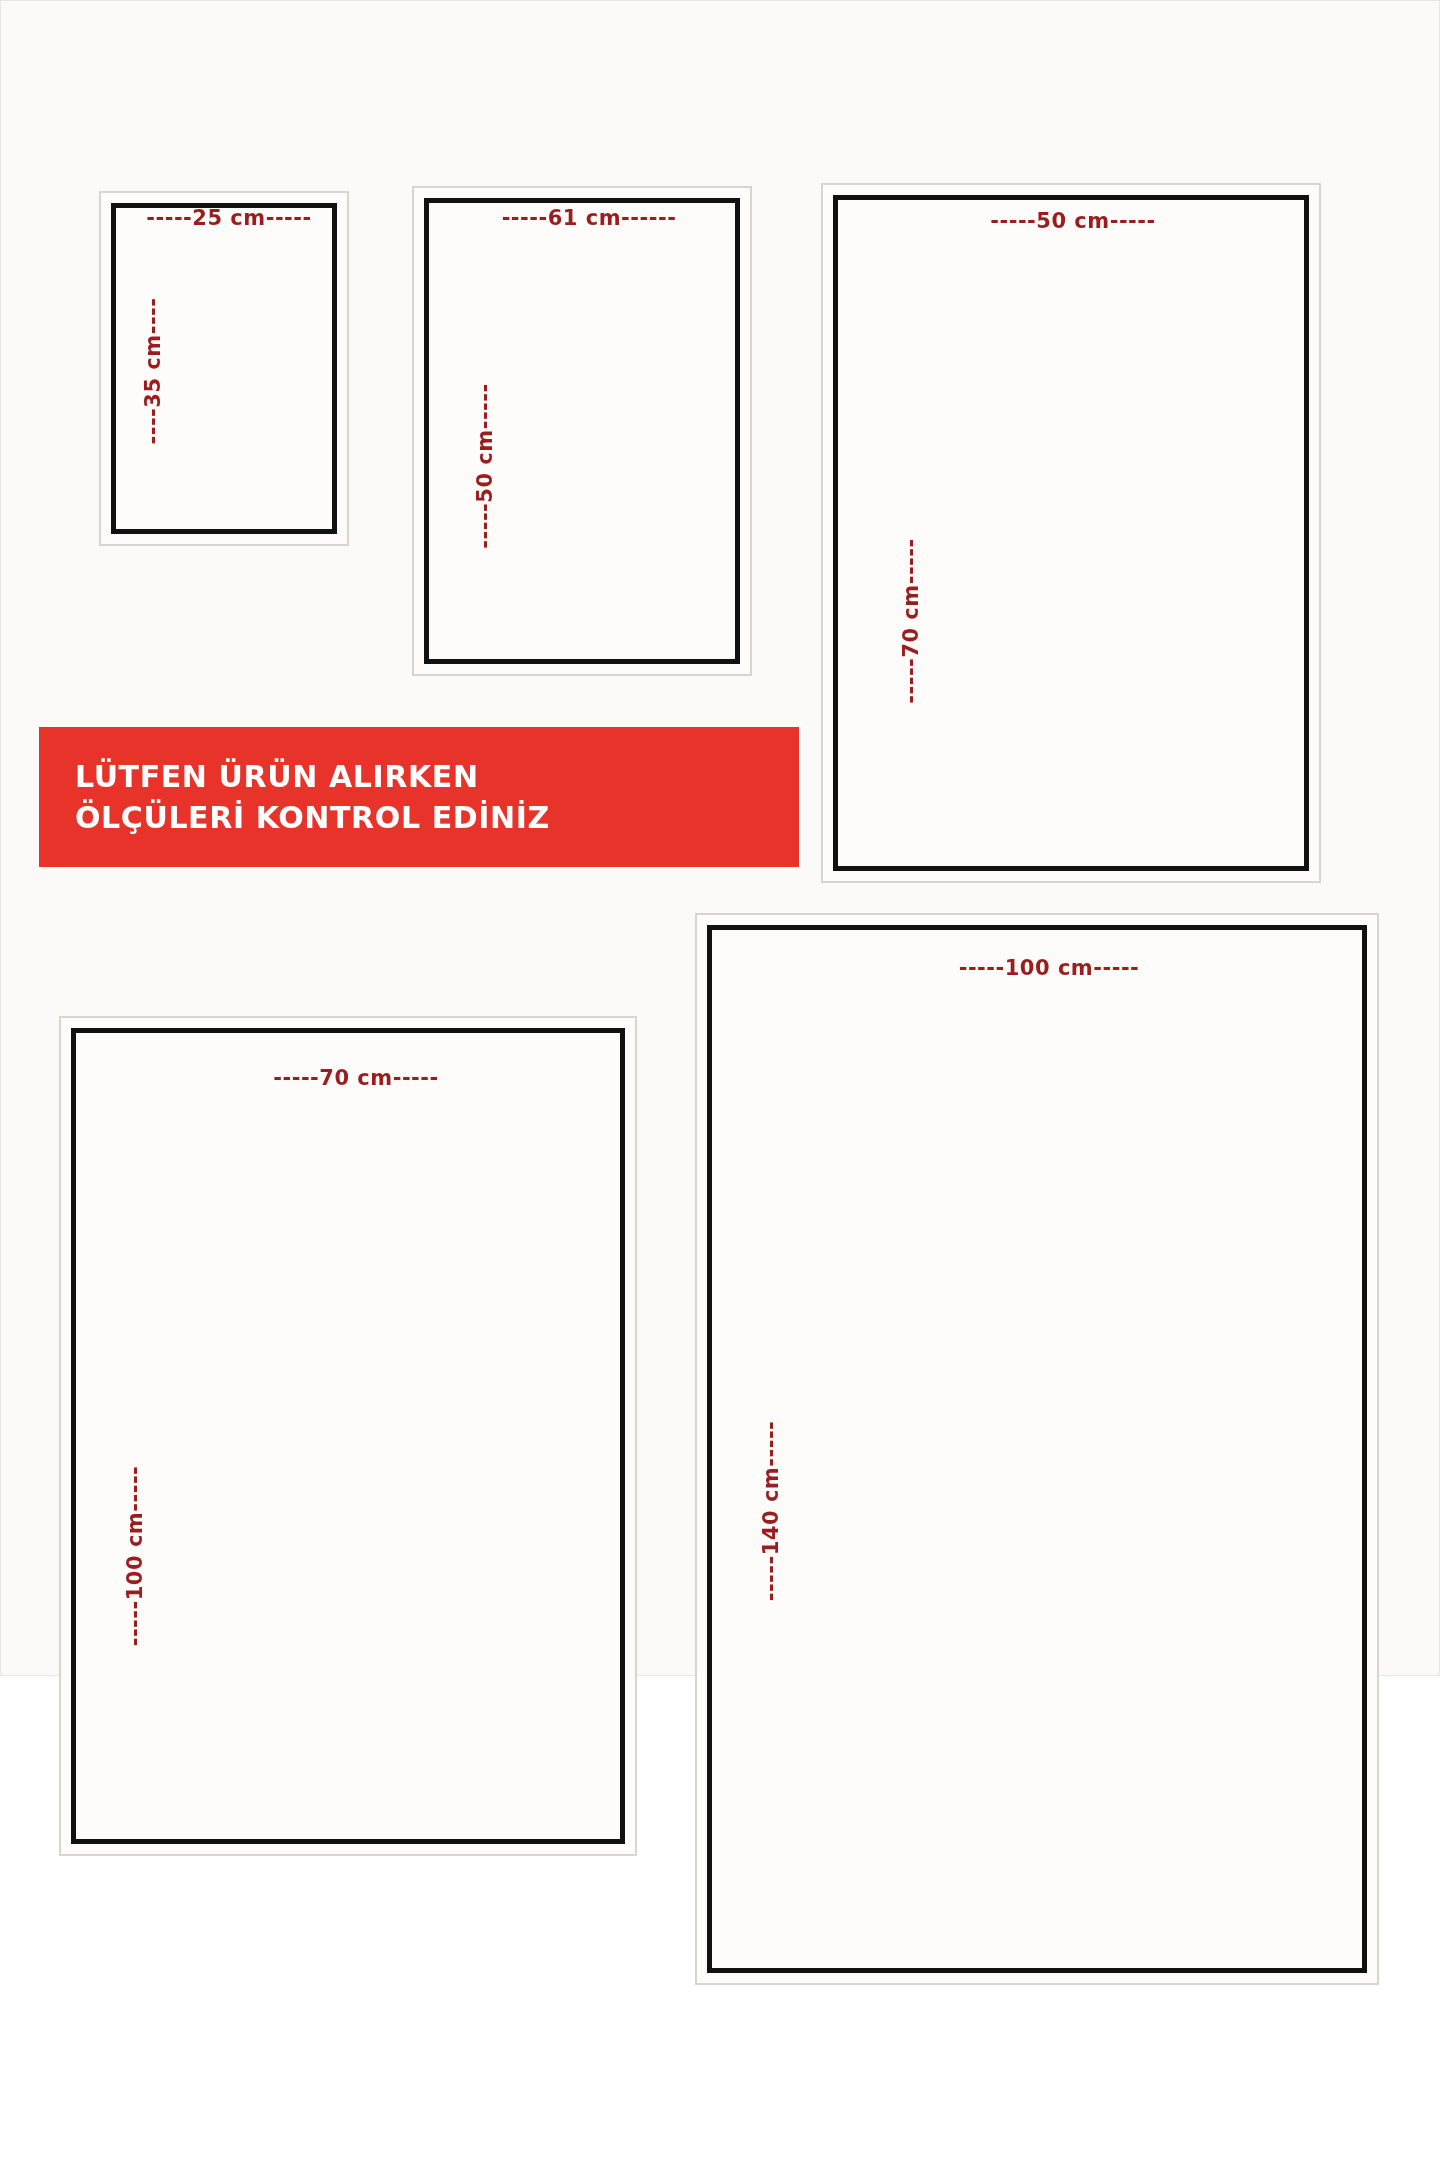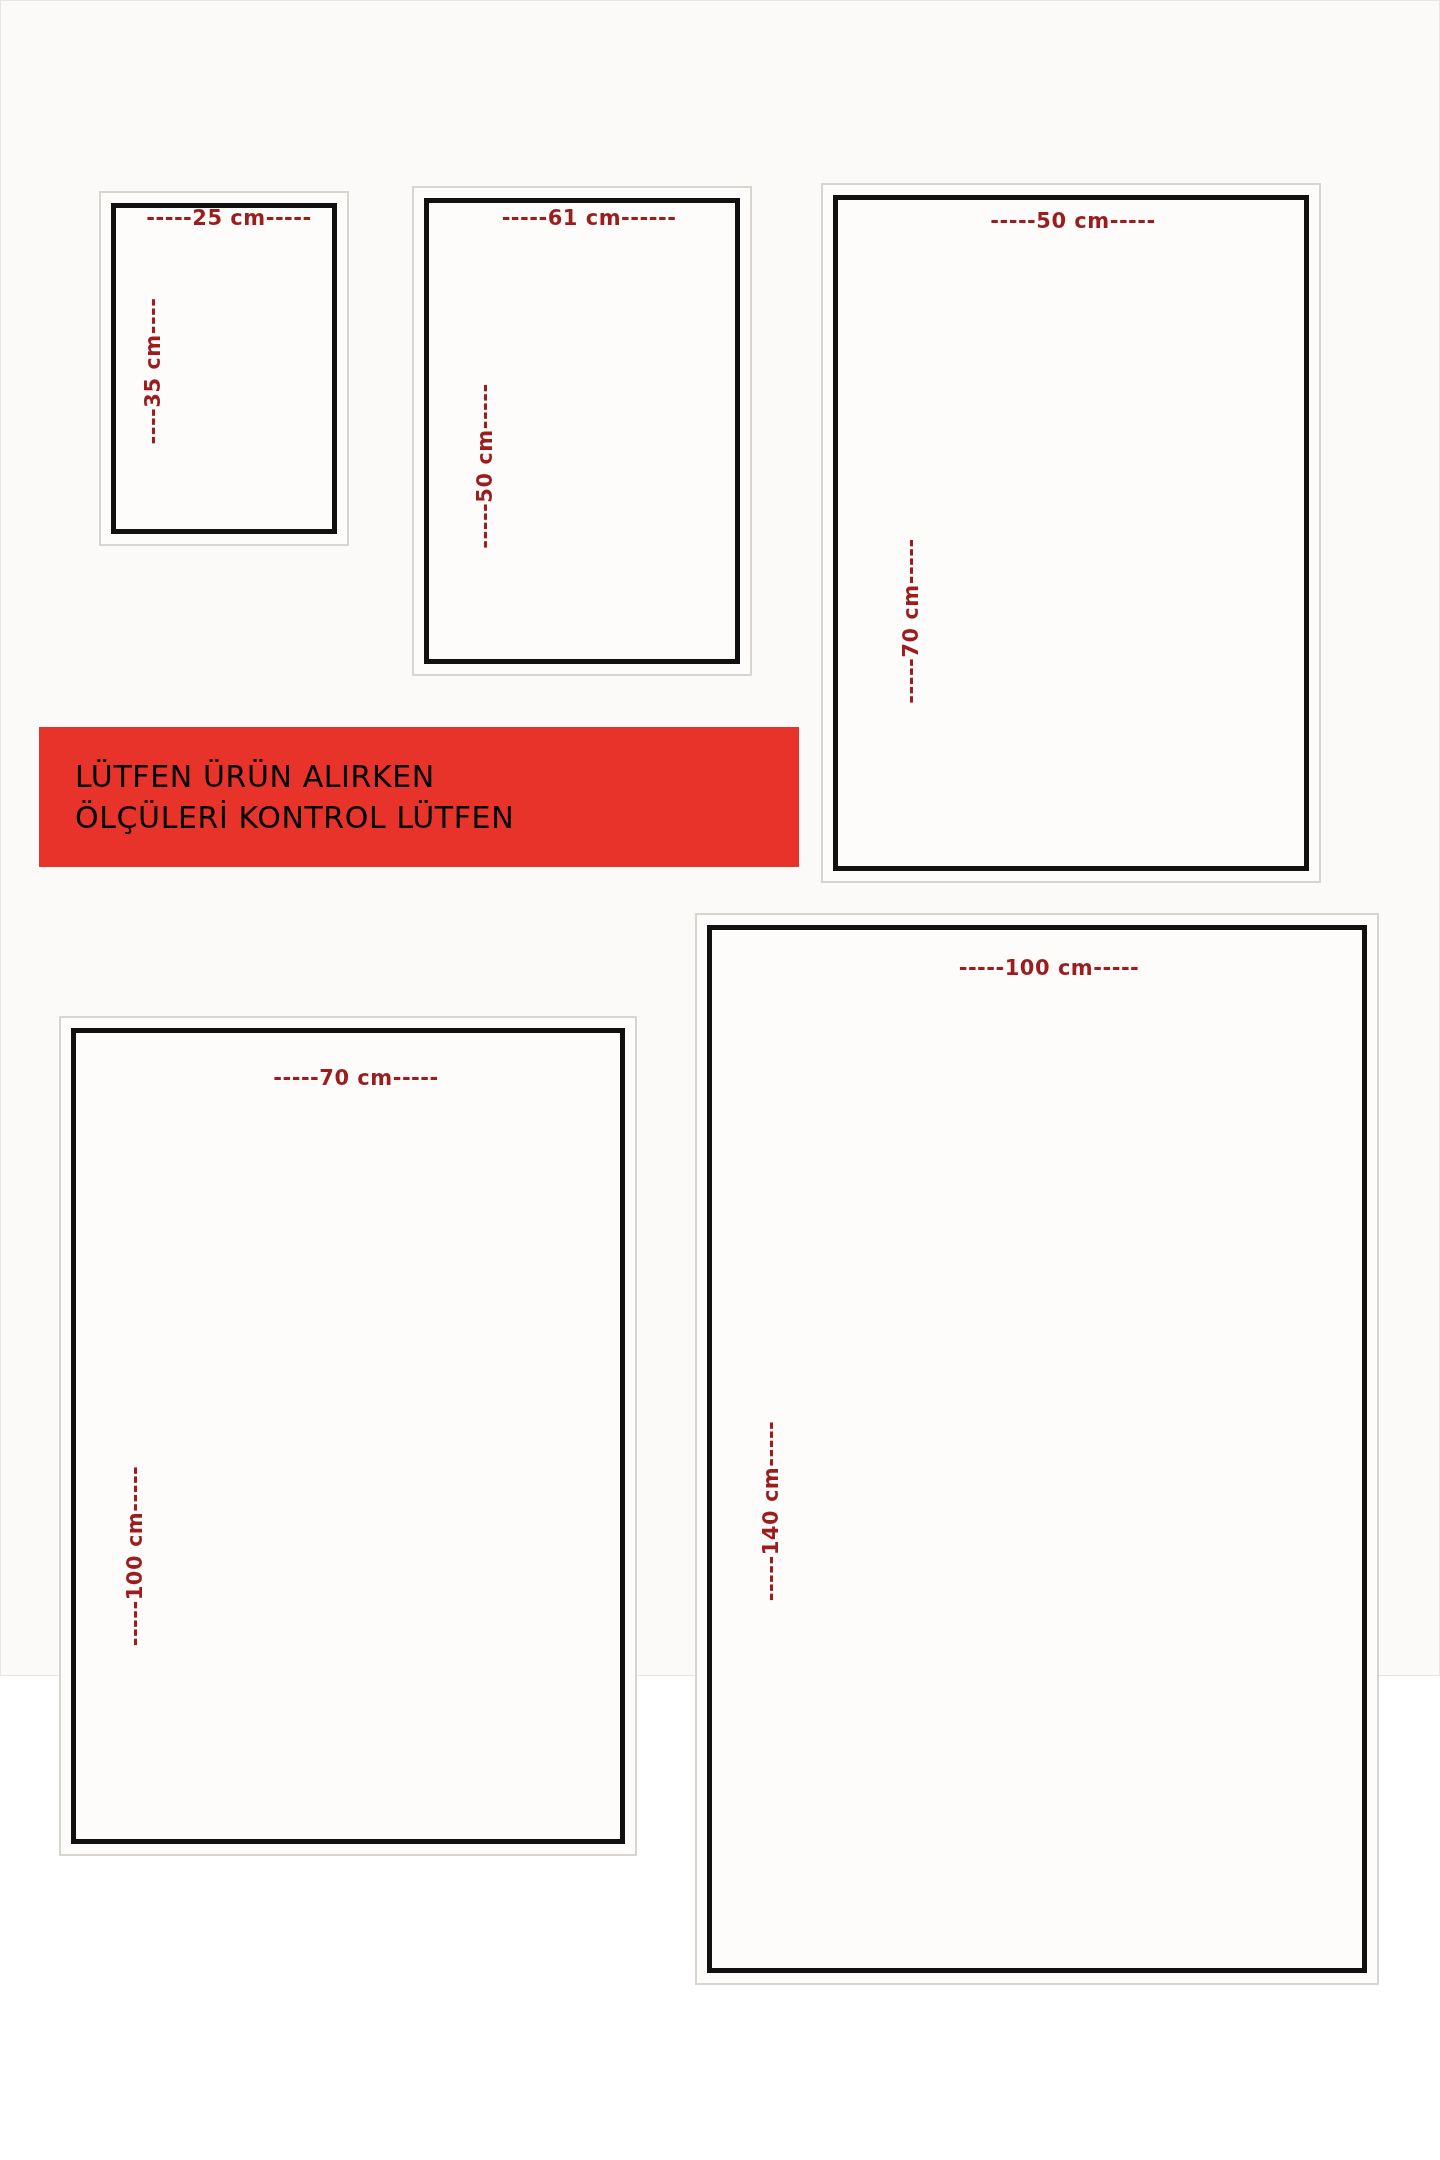--- a/index.html
+++ b/index.html
@@ -55,23 +55,23 @@
   .dim-v {
     
     transform-origin: 0 0;
     transform: rotate(-90deg) translateX(-50%);
   }
 
   
   #notice {
     position: absolute;
     background: #e8332a;
-    color: #000000;
+    color: #ffffff;
     font-family: "DejaVu Sans", sans-serif;
-    font-weight: normal;
+    font-weight: bold;
     display: flex;
     flex-direction: column;
     justify-content: center;
     box-sizing: border-box;
   }
   #notice .line {
     font-size: 30px;
     line-height: 1.38;
     letter-spacing: 0.6px;
     padding-left: 36px;
@@ -95,21 +95,21 @@
   <div class="dim dim-v" style="left:472px; top:465px; font-size:21px;">-----50 cm-----</div>
 
   <div class="frame" style="left:820px; top:182px; width:500px; height:700px;">
     <div class="frame-inner"></div>
   </div>
   <div class="dim dim-h" style="left:1072px; top:208px; font-size:21px;">-----50 cm-----</div>
   <div class="dim dim-v" style="left:898px; top:620px; font-size:21px;">-----70 cm-----</div>
 
   <div id="notice" style="left:38px; top:726px; width:760px; height:140px;">
     <div class="line">LÜTFEN ÜRÜN ALIRKEN</div>
-    <div class="line">ÖLÇÜLERİ KONTROL LÜTFEN</div>
+    <div class="line">ÖLÇÜLERİ KONTROL EDİNİZ</div>
   </div>
 
   <div class="frame" style="left:58px; top:1015px; width:578px; height:840px;">
     <div class="frame-inner"></div>
   </div>
   <div class="dim dim-h" style="left:355px; top:1065px; font-size:21px;">-----70 cm-----</div>
   <div class="dim dim-v" style="left:122px; top:1555px; font-size:21px;">-----100 cm-----</div>
 
   <div class="frame" style="left:694px; top:912px; width:684px; height:1072px;">
     <div class="frame-inner"></div>

